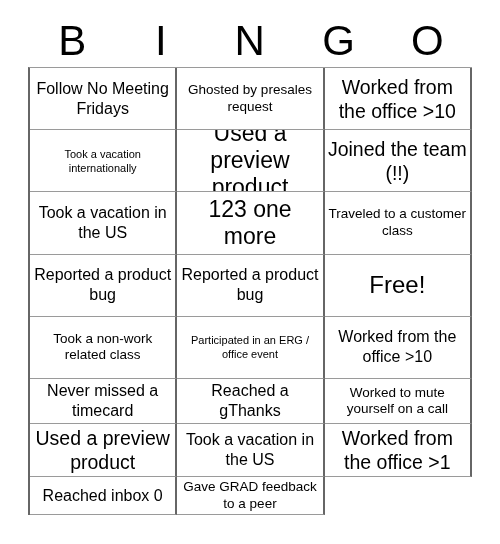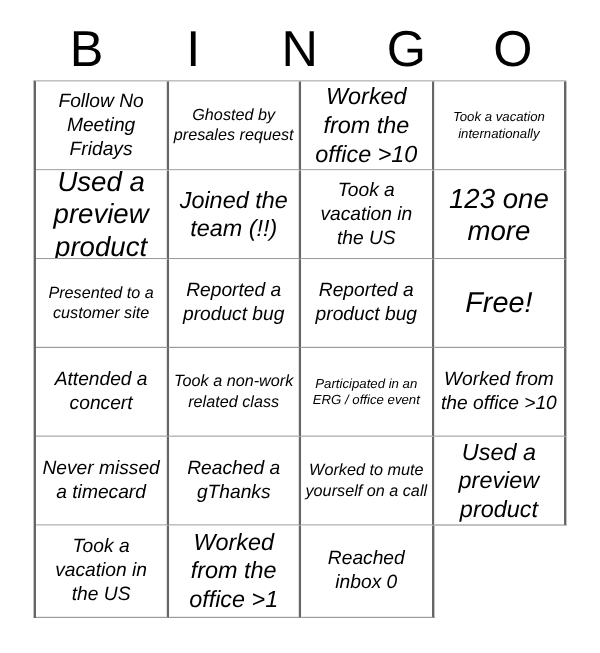--- a/index.html
+++ b/index.html
@@ -46,27 +46,26 @@
   }
 
   
   .grid {
     position: absolute;
     left: 28px;
     top: 67px;
     width: 444px;
     height: 448px;
     display: grid;
-    grid-template-columns: repeat(4, 1fr);
+    grid-template-columns: repeat(3, 1fr);
     grid-template-rows: repeat(5, 1fr);
     border-top: 1px solid #9a9a9a;
     border-left: 2px solid #666666;
     box-sizing: border-box;
     background: #ffffff;
-    font-style: italic;
   }
 
   .cell {
     position: relative;
     box-sizing: border-box;
     border-right: 2px solid #666666;
     border-bottom: 1px solid #9a9a9a;
     display: flex;
     align-items: center;
     justify-content: center;
@@ -124,33 +123,30 @@
       <div class="cell fs-lg">
         <span class="cell-text">Joined the team (!!)</span>
       </div>
       <div class="cell fs-md">
         <span class="cell-text">Took a vacation in the US</span>
       </div>
       <div class="cell fs-xl">
         <span class="cell-text">123 one more</span>
       </div>
       <div class="cell fs-sm">
-        <span class="cell-text">Presented to a customer site</span>
+        <span class="cell-text">Traveled to a customer class</span>
       </div>
       <div class="cell fs-md">
         <span class="cell-text">Reported a product bug</span>
       </div>
       <div class="cell fs-md">
         <span class="cell-text">Reported a product bug</span>
       </div>
       <div class="cell fs-free">
         <span class="cell-text">Free!</span>
-      </div>
-      <div class="cell fs-md">
-        <span class="cell-text">Attended a concert</span>
       </div>
       <div class="cell fs-sm">
         <span class="cell-text">Took a non-work related class</span>
       </div>
       <div class="cell fs-xs">
         <span class="cell-text">Participated in an ERG / office event</span>
       </div>
       <div class="cell fs-md">
         <span class="cell-text">Worked from the office &gt;10</span>
       </div>
@@ -168,15 +164,18 @@
       </div>
       <div class="cell fs-md">
         <span class="cell-text">Took a vacation in the US</span>
       </div>
       <div class="cell fs-lg">
         <span class="cell-text">Worked from the office &gt;1</span>
       </div>
       <div class="cell fs-md">
         <span class="cell-text">Reached inbox 0</span>
       </div>
+      <div class="cell fs-sm">
+        <span class="cell-text">Gave GRAD feedback to a peer</span>
+      </div>
     </div>
 
 </div>
 
 </body></html>

